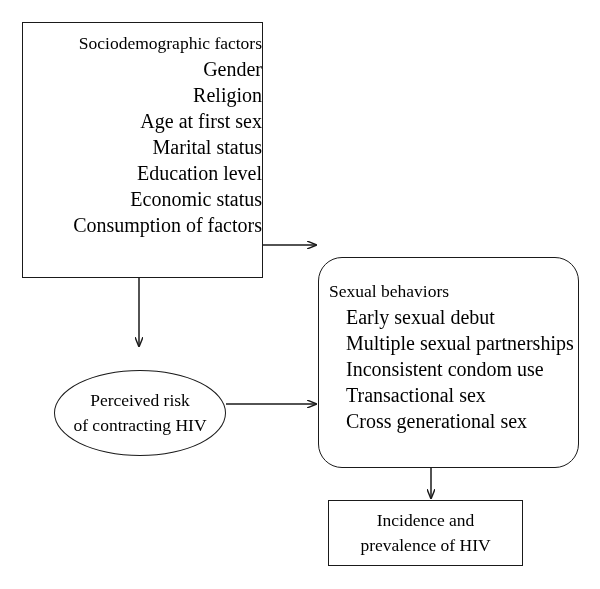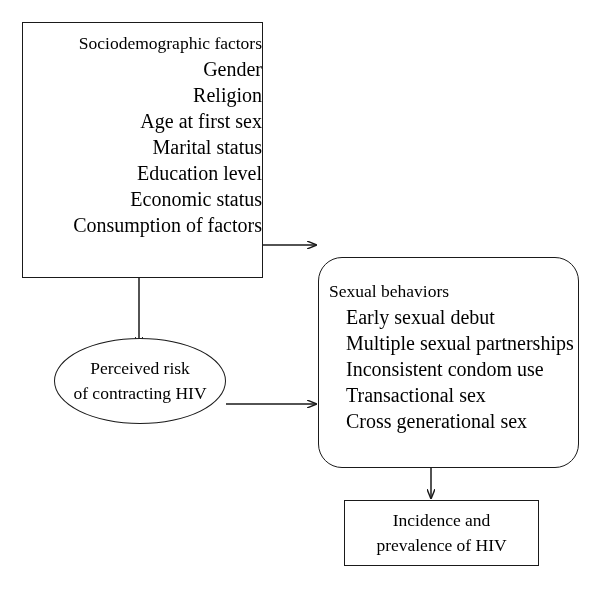--- a/index.html
+++ b/index.html
@@ -53,25 +53,25 @@
     padding: 7px 0 0 8px;
     text-align: right;
   }
   #behavior-box {
     left: 318px; top: 228px;
     width: 261px; height: 211px;
     padding: 20px 0 0 10px;
     margin-top: 29px;
   }
   #risk-ellipse {
-    left: 54px;  top: 338px;
+    left: 54px;  top: 370px;
     width: 172px; height: 86px;
   }
   #outcome-box {
-    left: 344px; top: 500px;
+    left: 328px; top: 500px;
     width: 195px; height: 66px;
   }
 
   
   .heading {
     font-size: 17.5px;
     line-height: 26px;
     white-space: nowrap;
   }
   .item {

